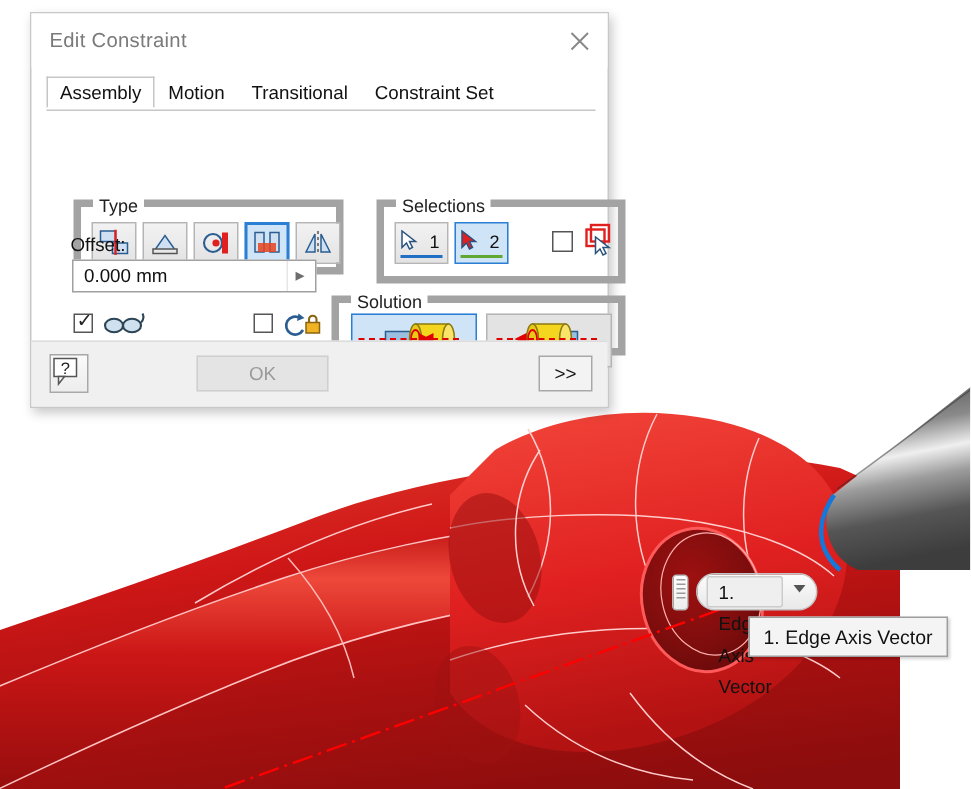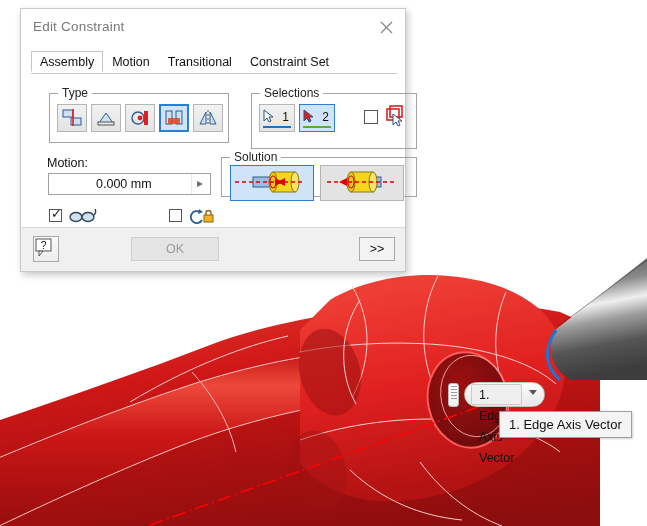--- a/index.html
+++ b/index.html
@@ -41,21 +41,21 @@
     float:left;height:21px;line-height:21px;padding:0 8px;font-size:12.5px;color:#111;
     box-sizing:border-box;cursor:default;border:1px solid transparent;
     border-bottom:none;background:transparent;
   }
   .tab.active{
     background:#ffffff;border:1px solid #c6c6c6;border-bottom:1px solid #ffffff;
     position:relative;top:0;margin-bottom:-1px;
   }
 
   
-  .group{position:absolute;border:1px solid #a3a3a3;box-sizing:border-box;}
+  .group{position:absolute;border:5px solid #a3a3a3;box-sizing:border-box;margin-top:40px;}
   .group>.legend{
     position:absolute;top:-8px;left:8px;background:#ffffff;padding:0 4px;
     font-size:12px;color:#222;
   }
   #grp-type{left:28px;top:84px;width:180px;height:50px;}
   #grp-sel{left:230px;top:84px;width:166px;height:56px;}
   #grp-sol{left:200px;top:148px;width:196px;height:40px;}
 
   
   .iconbtn{
@@ -78,21 +78,21 @@
     background:#e3e3e3;box-sizing:border-box;cursor:default;
   }
   .solbtn.sel{border:1px solid #2a7fd4;background:#cfe4f7;}
 
   
   #offset-label{position:absolute;left:26px;top:147px;font-size:12.5px;color:#111;}
   #offset-field{
     position:absolute;left:27px;top:164px;width:163px;height:22px;
     border:1px solid #a0a0a0;background:#ffffff;box-sizing:border-box;
   }
-  #offset-value{position:absolute;left:7px;top:3px;font-size:12.5px;color:#111;margin-left:40px;}
+  #offset-value{position:absolute;left:7px;top:3px;font-size:12.5px;color:#111;}
   #offset-arrow{
     position:absolute;right:0;top:0;width:18px;height:20px;
     background:#ffffff;border-left:1px solid #e6e6e6;
   }
   #offset-arrow span{position:absolute;left:5px;top:2px;font-size:12px;color:#6d6d6d;}
 
   
   .cbrow{position:absolute;height:18px;}
   .cbox{
     position:absolute;left:0;top:0;width:13px;height:13px;border:1px solid #555;
@@ -341,21 +341,21 @@
     </div>
 
     <div class="cbox" style="left:112px;top:16px;width:14px;height:14px;"></div>
     <svg width="24" height="24" viewBox="0 0 24 24" style="position:absolute;left:132px;top:10px;">
       <rect x="6" y="2" width="12" height="11" fill="none" stroke="#e02020" stroke-width="1.6"></rect>
       <rect x="3" y="5" width="12" height="11" fill="none" stroke="#e02020" stroke-width="1.6"></rect>
       <polygon points="9,10 9,21 12,18 14,22 16,21 14,17 18,17" fill="#ffffff" stroke="#28527e" stroke-width="1"></polygon>
     </svg>
   </div>
 
-  <div id="offset-label">Motion:</div>
+  <div id="offset-label">Offset:</div>
   <div id="offset-field">
     <span id="offset-value">0.000 mm</span>
     <span id="offset-arrow">
         <span>▸</span>
       </span>
   </div>
 
   <div class="cbrow" style="left:28px;top:200px;width:70px;">
     <span class="cbox">
         <span class="tick">✓</span>

